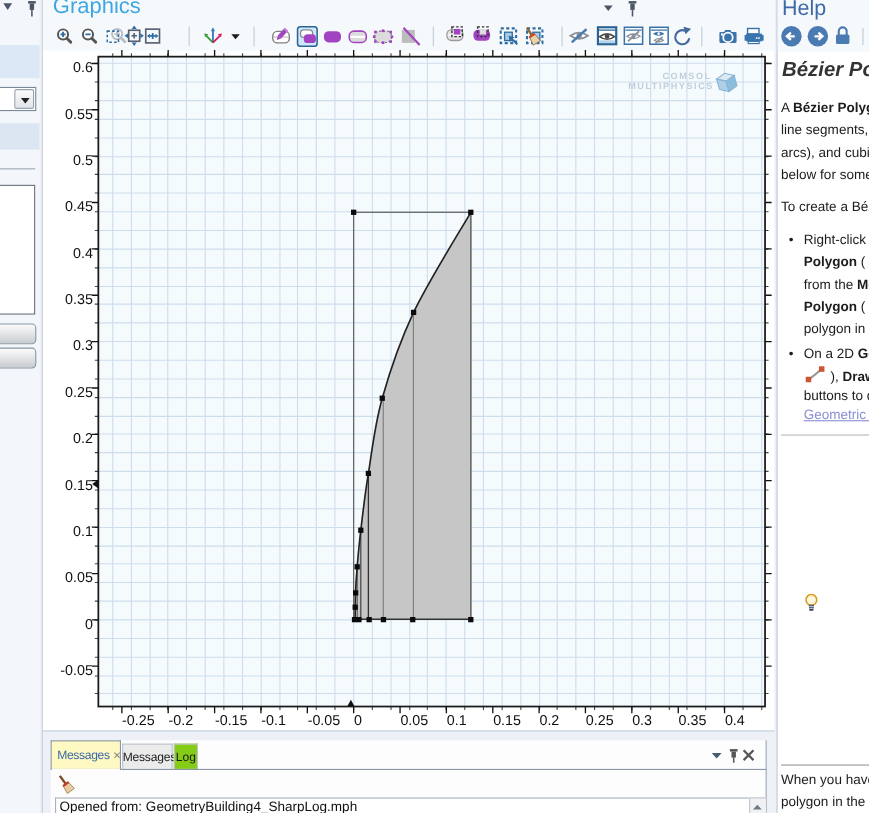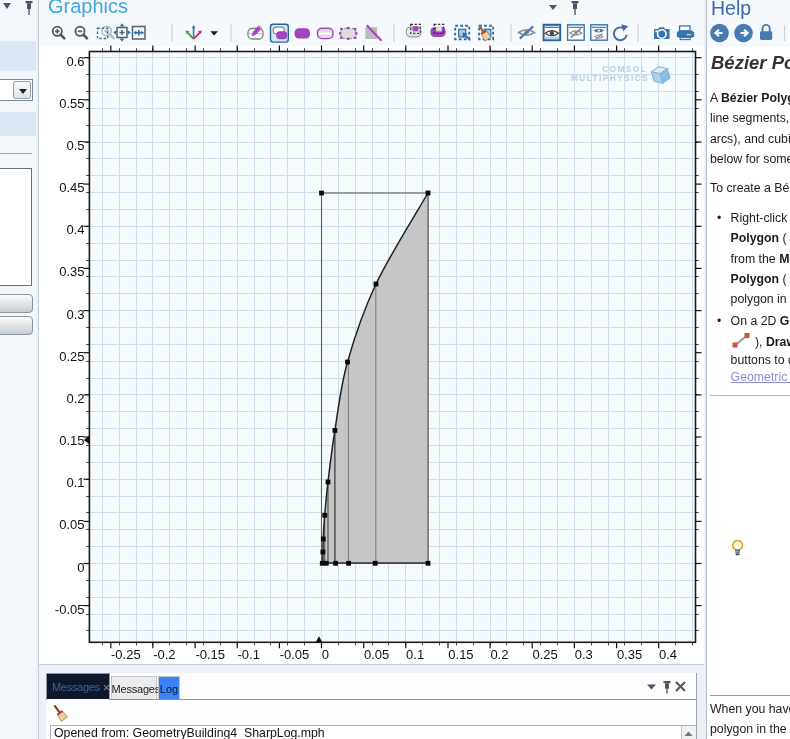--- a/index.html
+++ b/index.html
@@ -506,22 +506,22 @@
 <rect x="320.9" y="536.6" width="4.8" height="4.8" fill="#0a0a0a"></rect>
 <rect x="322.3" y="512.9" width="4.8" height="4.8" fill="#0a0a0a"></rect>
 <rect x="325.6" y="479.6" width="4.8" height="4.8" fill="#0a0a0a"></rect>
 <rect x="332.5" y="428.0" width="4.8" height="4.8" fill="#0a0a0a"></rect>
 <rect x="345.1" y="359.6" width="4.8" height="4.8" fill="#0a0a0a"></rect>
 <rect x="373.6" y="281.6" width="4.8" height="4.8" fill="#0a0a0a"></rect>
 </svg>
 
 <div class="abs" style="left:46px;top:673px;width:651px;height:66px;background:#fdfdfe;"></div>
 <div class="abs" style="left:110.5px;top:675.5px;width:46px;height:23px;background:#ebebeb;border:1px solid #bfc5cd;border-bottom:none;font-size:11px;letter-spacing:-0.2px;color:#1a1a1a;text-align:center;line-height:24px;">Messages</div>
-<div class="abs" style="left:158px;top:675.5px;width:22px;height:23px;background:#3b82f6;border:1px solid #bfc5cd;border-bottom:none;font-size:11px;color:#1a1a1a;text-align:center;line-height:24px;">Log</div>
-<div class="abs" style="left:46px;top:673px;width:64px;height:26px;background:#0f172a;border:1px solid #8a96a6;border-bottom:none;font-size:11px;letter-spacing:-0.3px;color:#3a68a4;line-height:26px;padding-left:5px;white-space:nowrap;overflow:hidden;">Messages <span style="color:#888;font-size:9.5px;letter-spacing:0;">✕</span></div>
+<div class="abs" style="left:158px;top:675.5px;width:22px;height:23px;background:#84cc16;border:1px solid #bfc5cd;border-bottom:none;font-size:11px;color:#1a1a1a;text-align:center;line-height:24px;">Log</div>
+<div class="abs" style="left:46px;top:673px;width:64px;height:26px;background:#fef9c3;border:1px solid #8a96a6;border-bottom:none;font-size:11px;letter-spacing:-0.3px;color:#3a68a4;line-height:26px;padding-left:5px;white-space:nowrap;overflow:hidden;">Messages <span style="color:#888;font-size:9.5px;letter-spacing:0;">✕</span></div>
 <div class="abs" style="left:46px;top:698.5px;width:651px;height:1px;background:#8a96a6;"></div>
 <div class="abs" style="left:47px;top:698.5px;width:62px;height:1.5px;background:#fff;"></div>
 <div class="abs" style="left:696.3px;top:673px;width:1px;height:66px;background:#9aa5b2;"></div>
 <svg class="abs" style="left:644px;top:679px;" width="48" height="16">
 <path d="M3,5.5 L12,5.5 L7.5,10.5 Z" fill="#4a5a6e"></path>
 <rect x="19.5" y="2" width="7" height="2.2" fill="#555"></rect>
     <rect x="21" y="4.2" width="4" height="5.5" fill="#555"></rect>
     <line x1="23" y1="9.5" x2="23" y2="14.5" stroke="#555" stroke-width="1.4"></line>
 <path d="M32,3 L41,12 M41,3 L32,12" stroke="#555" stroke-width="2" fill="none"></path>
 </svg>

